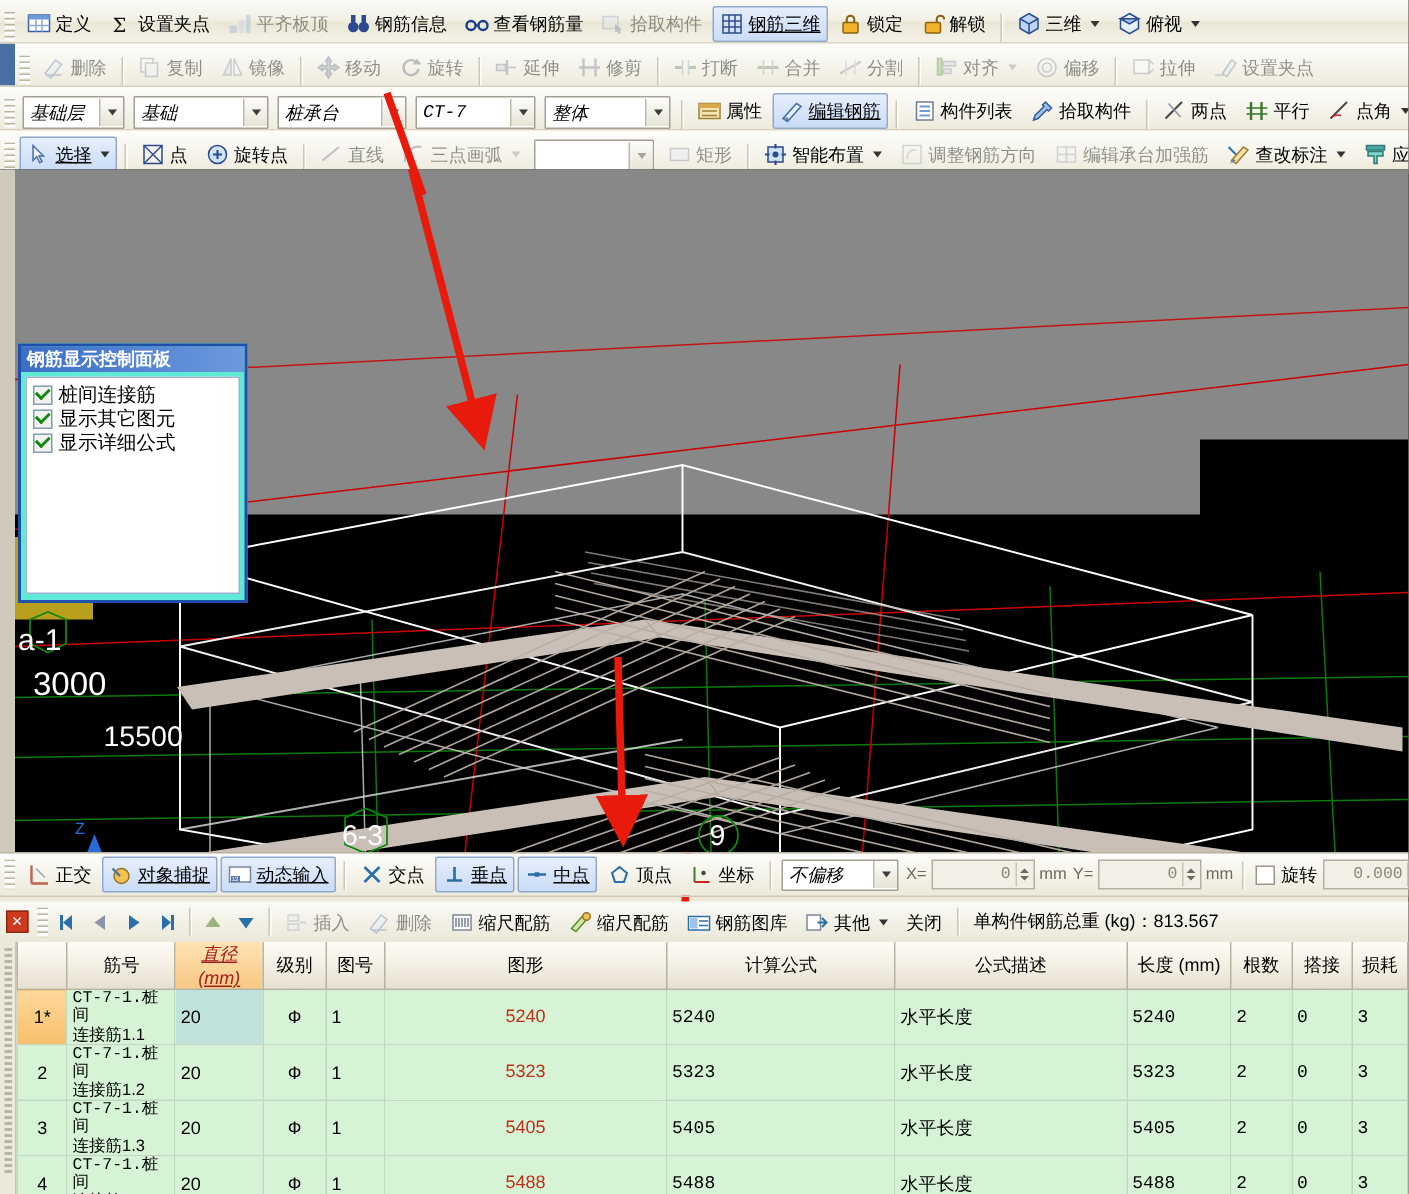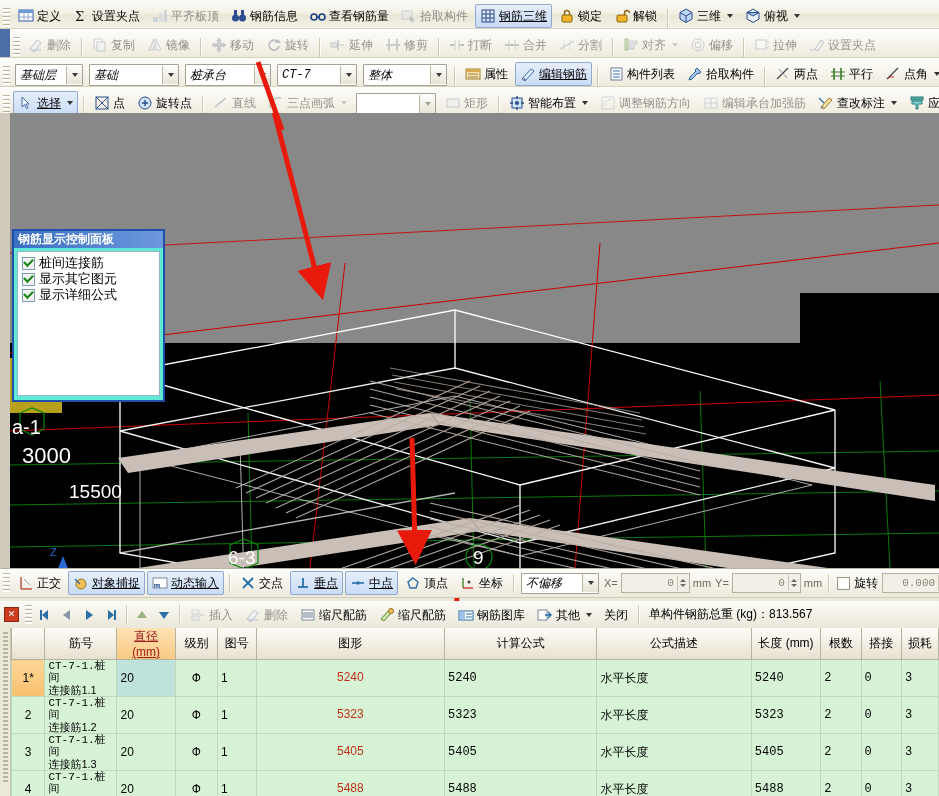--- a/index.html
+++ b/index.html
@@ -146,20 +146,21 @@
   }
   table.grid th{
     background:linear-gradient(to bottom,#fdfcf6,#f1ece0 60%,#e6e0cf);
     border:1px solid #b6b2a0;border-top:none;
     height:21px;font-weight:normal;font-size:12px;padding:0 2px;
     color:#000;
   }
   table.grid th.sel{
     background:linear-gradient(to bottom,#ffe2b4,#f7c983);
     color:#a02020;
+    font-style:italic;
   }
   table.grid th.sel span{text-decoration:underline;}
   table.grid td{
     border:1px solid #bfd8bf;background:#d6f3d6;height:28px;padding:0 3px;
     vertical-align:middle;overflow:hidden;
   }
   td.rowno{
     background:linear-gradient(to bottom,#fcfbf5,#efeadd);border:1px solid #bdb9a7;
     text-align:center;font-size:12px;
   }

